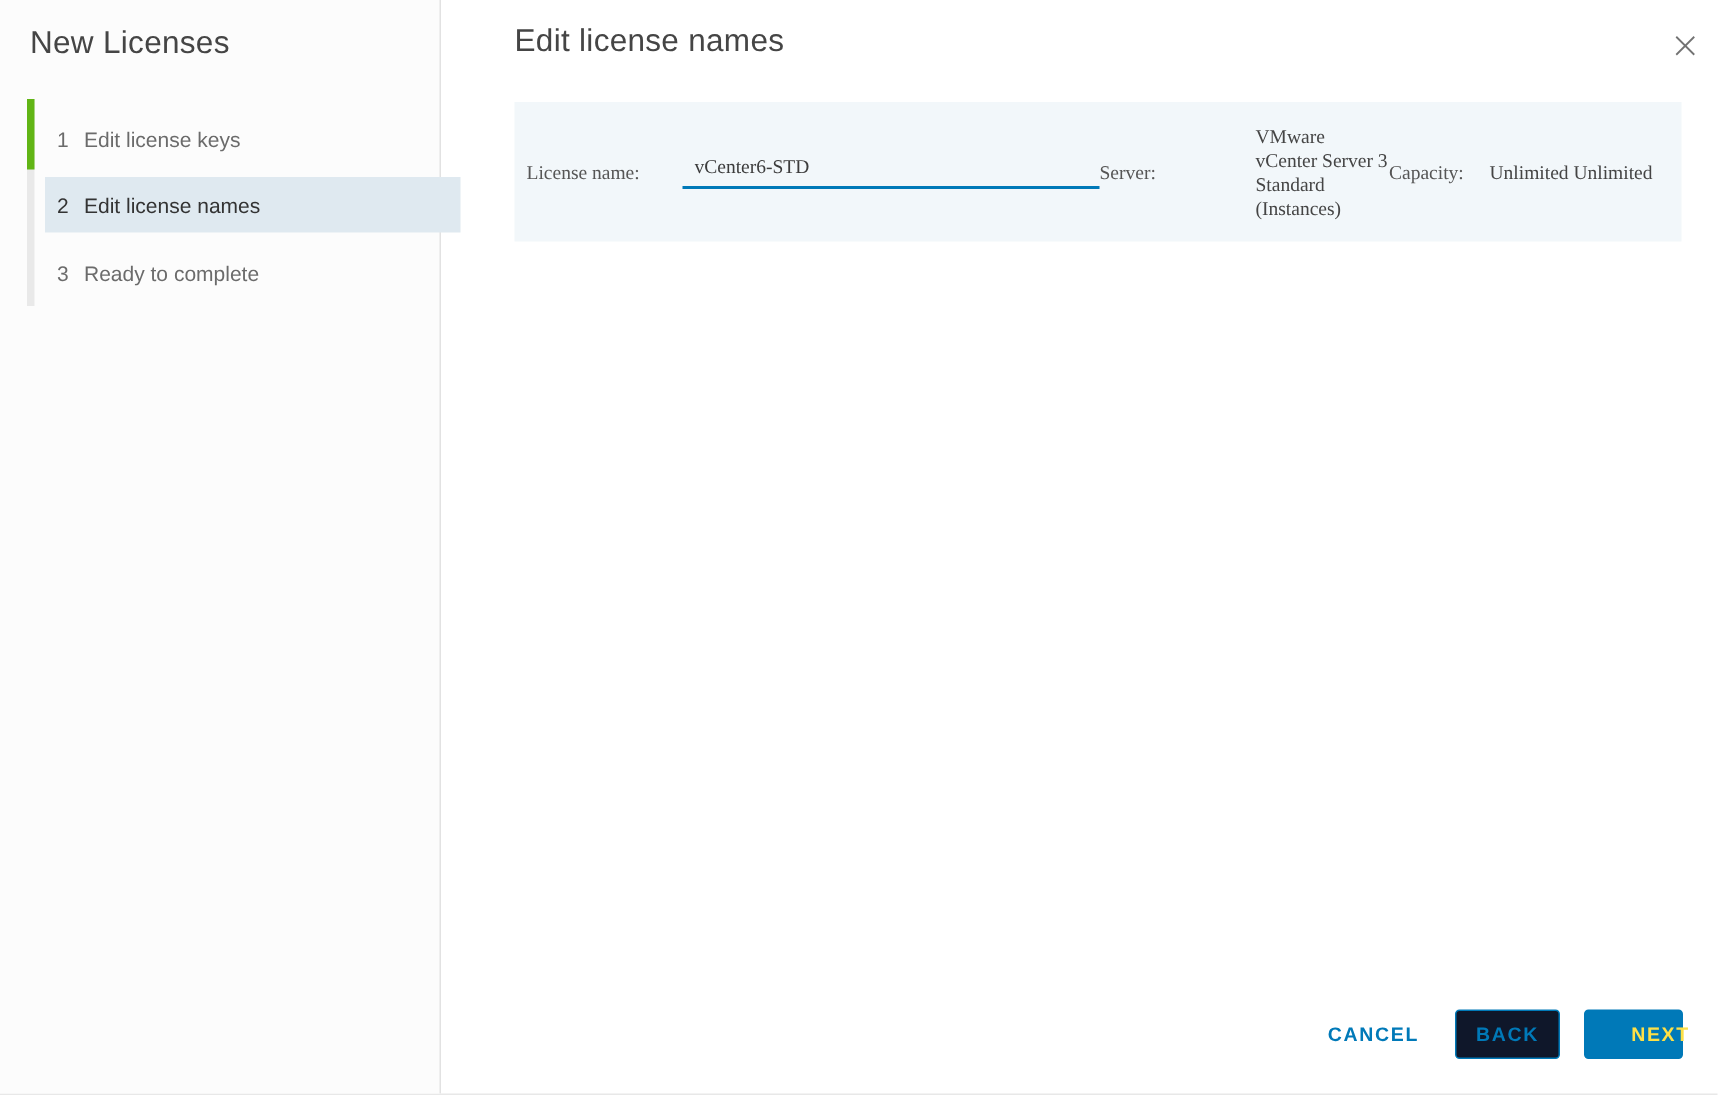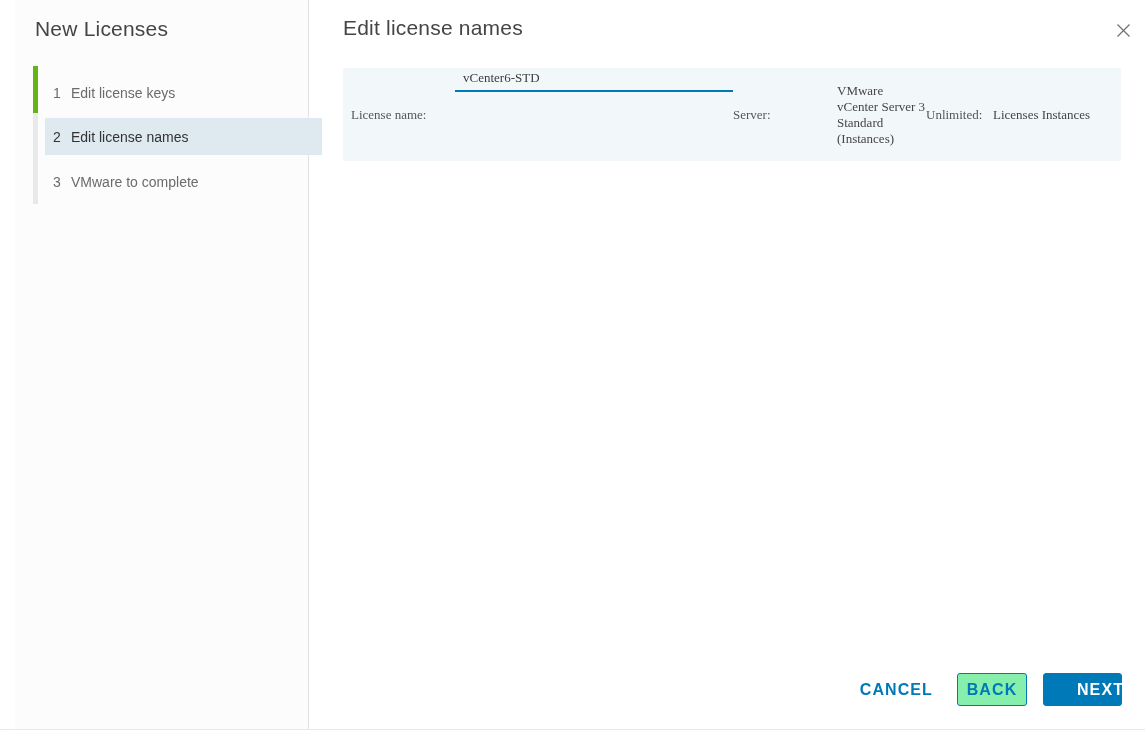--- a/index.html
+++ b/index.html
@@ -16,21 +16,21 @@
   body{
     font-family:"Liberation Sans","DejaVu Sans",sans-serif;
     background:#ffffff;
     position:relative;
     overflow:hidden;
     border-bottom:1px solid #e8e8e8;
   }
   
   .sidebar{
     position:absolute;left:0;top:0;width:294px;height:730px;
-    background:#fcfcfc;border-right:1px solid var(--divider);margin-left:15px;
+    background:#fcfcfc;border-right:1px solid var(--divider);
   }
   .sidebar-title{
     position:absolute;left:20px;top:17px;
     font-size:21px;font-weight:400;color:#454545;letter-spacing:.2px;
   }
   .steps-track{
     position:absolute;left:18px;top:66px;width:5px;height:138px;
     background:#e9e9e9;
   }
   .steps-track .completed-segment{
@@ -69,21 +69,21 @@
     font-size:13px;
     font-family:Liberation Serif, serif;
   }
   .panel-row{
     flex:1;display:grid;
     grid-template-columns:104px 1fr 67px 122px;
     align-items:center;
   }
   .panel-label{color:var(--label-gray);}
   .panel-value{color:var(--value-gray);}
-  .name-input-wrap{grid-column:2 / 5;align-self:stretch;display:flex;align-items:flex-start;padding-bottom:2px;}
+  .name-input-wrap{grid-column:2 / 5;align-self:stretch;display:flex;align-items:center;padding-bottom:2px;}
   .name-input{
     width:100%;height:24px;
     background:transparent;border:none;outline:none;
     border-bottom:2px solid var(--primary-blue);
     font-family:inherit;font-size:13px;color:#3c3c3c;
     padding:0 0 3px 8px;
   }
   .redacted{
     width:240px;height:16px;border-radius:2px;
     background:linear-gradient(90deg,
@@ -94,35 +94,35 @@
       rgba(200,210,220,0.10) 100%);
     filter:blur(3px);
   }
 
   
   .footer{
     position:absolute;right:23px;bottom:23px;
     display:flex;align-items:center;
   }
   .btn{
-    font-family:inherit;font-size:16px;font-weight:700;letter-spacing:1.1px;
+    font-family:inherit;font-size:13px;font-weight:700;letter-spacing:1.1px;
     height:33px;border-radius:3px;cursor:pointer;
     display:inline-flex;align-items:center;justify-content:center;
   }
   .btn-link{
     background:none;border:none;color:var(--primary-blue);
     padding:0;margin-right:24px;
   }
   .btn-outline{
-    background:#86efac;border:1px solid var(--primary-blue);
+    background:#0f172a;border:1px solid var(--primary-blue);
     color:var(--primary-blue);width:70px;margin-right:16px;
   }
   .btn-solid{
     background:var(--primary-blue);border:1px solid var(--primary-blue);
-    color:#ffffff;width:79px;padding-left:36px;
+    color:#fde047;width:66px;padding-left:36px;
   }
 </style>
 </head>
 <body>
 
 <aside class="sidebar">
   <div class="sidebar-title">New Licenses</div>
 
   <div class="steps-track">
     <span class="completed-segment"></span>
@@ -131,21 +131,21 @@
   <div class="step step-1">
     <span class="step-number">1</span>
     <span class="step-label">Edit license keys</span>
   </div>
   <div class="step step-2 active">
     <span class="step-number">2</span>
     <span class="step-label">Edit license names</span>
   </div>
   <div class="step step-3">
     <span class="step-number">3</span>
-    <span class="step-label">VMware to complete</span>
+    <span class="step-label">Ready to complete</span>
   </div>
 </aside>
 
 <h1 class="main-title">Edit license names</h1>
 
 <button class="close-btn" aria-label="Close">
   <span style="display:flex">
     <svg width="15" height="15" viewBox="0 0 15 15">
       <line x1="1.5" y1="1.5" x2="13.5" y2="13.5" stroke="#727272" stroke-width="1.2"></line>
       <line x1="13.5" y1="1.5" x2="1.5" y2="13.5" stroke="#727272" stroke-width="1.2"></line>
@@ -159,22 +159,22 @@
     <span class="panel-label">License name:</span>
     <span class="name-input-wrap">
       <input class="name-input" type="text" value="vCenter6-STD" style="">
     </span>
   </div>
 
 
   <div class="panel-row">
     <span class="panel-label">Server:</span>
     <span class="panel-value">VMware vCenter Server 3 Standard (Instances)</span>
-    <span class="panel-label">Unlimited:</span>
-    <span class="panel-value">Licenses Instances</span>
+    <span class="panel-label">Capacity:</span>
+    <span class="panel-value">Unlimited Unlimited</span>
   </div>
 
 </section>
 
 <div class="footer">
   <button class="btn btn-link">CANCEL</button>
   <button class="btn btn-outline">BACK</button>
   <button class="btn btn-solid">NEXT</button>
 </div>
 

